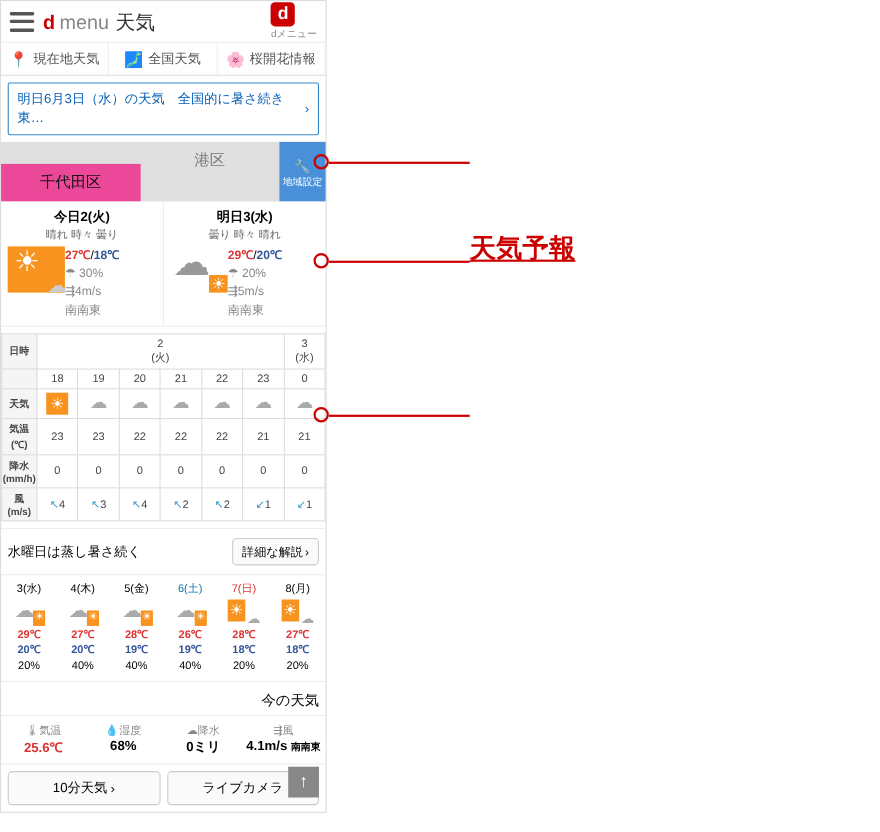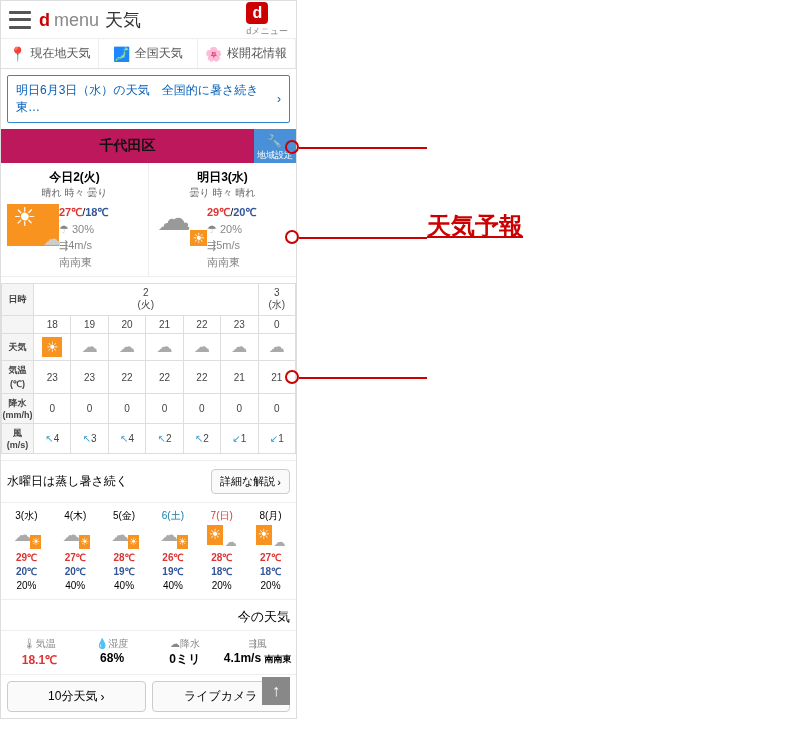--- a/index.html
+++ b/index.html
@@ -16,21 +16,21 @@
   .dbadge-sq { width: 22px; height: 22px; background: #c00; color: #fff; border-radius: 4px; line-height: 22px; font-weight: bold; font-size: 16px; text-align: center; margin-bottom: 1px;}
   .navtabs { display: flex; border-bottom: 1px solid #e0e0e0; }
   .navtab { flex: 1; text-align: center; font-size: 12px; padding: 6px 0; color: #555; display: flex; align-items: center; justify-content: center; gap: 4px; border-right: 1px solid #eee; }
   .pin-icn { color: #17a; font-size: 14px; }
   .jp-icn { color: #6aa; font-size: 14px; }
   .sakura-icn { color: #e7a; font-size: 14px; }
   .banner { margin: 6px; border: 1px solid #38c; border-radius: 2px; padding: 6px 8px; color: #0660b8; font-size: 12px; display: flex; align-items: center; }
   .banner .chev { margin-left: auto; color: #0660b8; }
   .loc-tabs { display: flex; align-items: stretch; background: #e0e0e0; }
   .loc-tab { flex: 1; text-align: center; font-size: 14px; padding: 8px 0; color: #777; background: #e0e0e0; }
-  .loc-tab.active { background: #be185d; color: #111; font-weight: bold; }
+  .loc-tab.active { background: #ec4899; color: #111; font-weight: normal; margin-top: 20px; }
   .loc-set { width: 42px; background: #4a90d9; color: #fff; font-size: 9px; padding-top: 4px; text-align: center; display:flex; flex-direction:column; align-items:center; justify-content:center; gap:1px;}
   .wrench { font-size: 12px; }
   .daypair { display: flex; border-bottom: 1px solid #eee; }
   .daycard { flex: 1; padding: 6px; border-right: 1px solid #eee; }
   .daycard:last-child { border-right: none; }
   .daycard-head { text-align: center; font-size: 12px; font-weight: bold; }
   .daycard-sub { text-align: center; font-size: 10px; color: #666; margin-bottom: 4px; }
   .daycard-body { display: flex; gap: 0; }
   .wic-lg { width: 52px; height: 42px; }
   .sun-lg { background: linear-gradient(#f7931e,#f7931e); position: relative; }
@@ -111,20 +111,21 @@
       </div>
   </div>
 
   <div class="banner">
     <span>明日6月3日（水）の天気　全国的に暑さ続き東…</span>
     <span class="chev">›</span>
   </div>
 
   <div class="loc-tabs">
     <div class="loc-tab active">千代田区</div>
+    <div class="loc-tab">港区</div>
     <div class="loc-set">
       <span class="wrench">🔧</span>
       <span>地域設定</span>
     </div>
   </div>
 
   <div class="daypair">
     <div class="daycard">
       <div class="daycard-head">今日2(火)</div>
       <div class="daycard-sub">晴れ 時々 曇り</div>
@@ -266,21 +267,21 @@
     <div class="hi">27℃</div>
     <div class="lo">18℃</div>
     <div>20%</div>
       </div>
     </div>
 
   <div class="now-title">今の天気</div>
   <div class="now-strip">
     <div class="now-item">
         <div class="lab">🌡<span>気温</span></div>
-        <div class="val" style="color:#d33">18.1℃</div>
+        <div class="val" style="color:#d33">25.6℃</div>
       </div>
     <div class="now-item">
         <div class="lab">💧<span>湿度</span></div>
         <div class="val">68%</div>
       </div>
     <div class="now-item">
         <div class="lab">☁<span>降水</span></div>
         <div class="val">0ミリ</div>
       </div>
     <div class="now-item">

